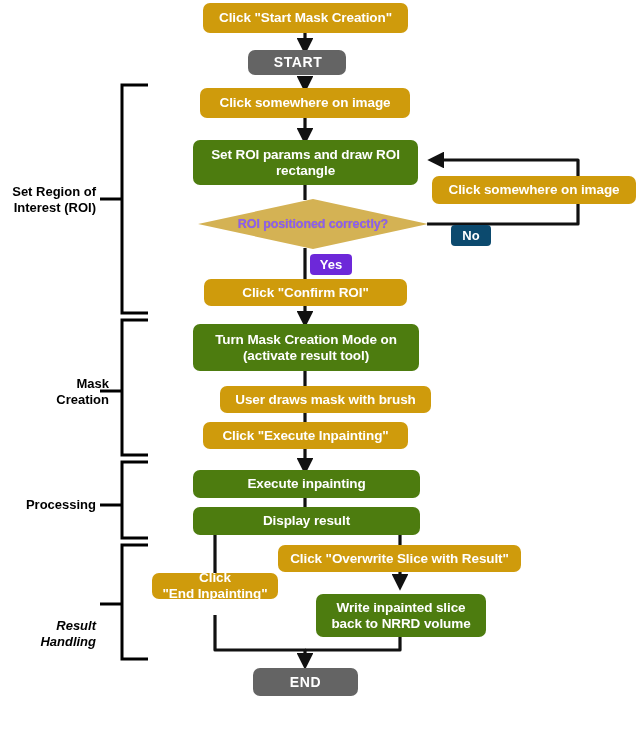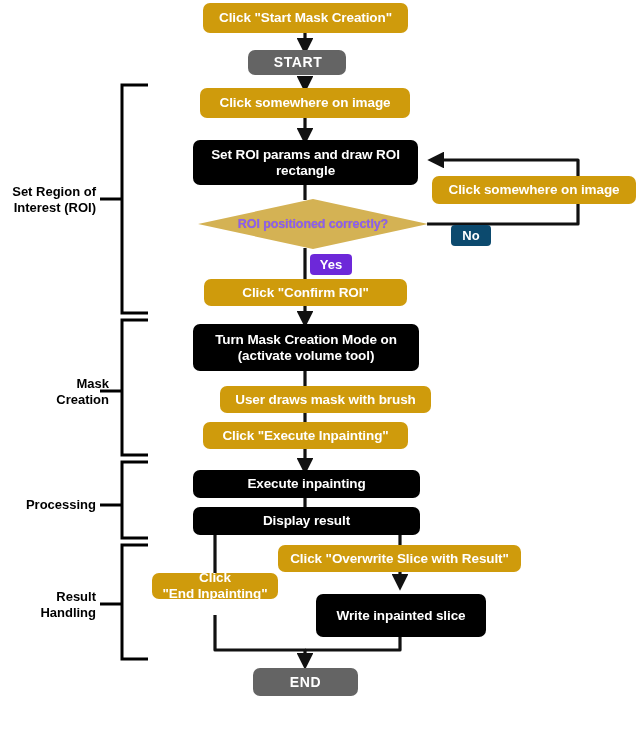--- a/index.html
+++ b/index.html
@@ -25,21 +25,21 @@
     border-radius:7px;
     color:#ffffff;
     font-weight:bold;
     font-size:13.5px;
     line-height:1.18;
     letter-spacing:-0.1px;
     padding:2px 6px;
     z-index:5;
   }
   .node.action{ background:#cf9b0c; }
-  .node.process{ background:#000000; }
+  .node.process{ background:#4d7c0f; }
   .node.terminal{ background:#646464; font-size:14px; letter-spacing:0.6px; }
 
   
   .diamond-wrap{
     position:absolute;
     z-index:5;
   }
   .diamond-shape{
     position:absolute;
     inset:0;
@@ -165,21 +165,21 @@
       <path d="M 148 545 L 122 545 L 122 659 L 148 659"></path>
       <line x1="122" y1="604" x2="100" y2="604"></line>
     </g>
   </svg>
 
   <div class="phase-label" style="left:0px;top:181px;width:96px;height:38px;">Set Region of
 Interest (ROI)</div>
   <div class="phase-label" style="left:13px;top:373px;width:96px;height:38px;">Mask
 Creation</div>
   <div class="phase-label" style="left:0px;top:493px;width:96px;height:24px;">Processing</div>
-  <div class="phase-label" style="left:0px;top:586px;width:96px;height:38px;">Result
+  <div class="phase-label" style="left:0px;top:615px;width:96px;height:38px;font-style:italic;">Result
 Handling</div>
 
   <div class="node action" style="left:203px;top:3px;width:205px;height:30px;">
     <span>Click "Start Mask Creation"</span>
   </div>
 
   <div class="node terminal" style="left:248px;top:50px;width:98px;height:25px;padding-left:8px;">
     <span>START</span>
   </div>
 
@@ -206,21 +206,21 @@
   <div class="edge-label yes" style="left:310px;top:254px;width:42px;height:21px;">Yes</div>
 
   <div class="edge-label no" style="left:451px;top:225px;width:40px;height:21px;">No</div>
 
   <div class="node action" style="left:204px;top:279px;width:203px;height:27px;">
     <span>Click "Confirm ROI"</span>
   </div>
 
   <div class="node process" style="left:193px;top:324px;width:226px;height:47px;flex-direction:column;">
     <span>Turn Mask Creation Mode on</span>
-    <span>(activate volume tool)</span>
+    <span>(activate result tool)</span>
   </div>
 
   <div class="node action" style="left:200px;top:386px;width:211px;height:27px;margin-left:20px;">
     <span>User draws mask with brush</span>
   </div>
 
   <div class="node action" style="left:203px;top:422px;width:205px;height:27px;">
     <span>Click "Execute Inpainting"</span>
   </div>
 
@@ -236,19 +236,20 @@
     <span>Click "Overwrite Slice with Result"</span>
   </div>
 
   <div class="node action" style="left:152px;top:573px;width:126px;height:26px;flex-direction:column;">
     <span>Click</span>
     <span>"End Inpainting"</span>
   </div>
 
   <div class="node process" style="left:316px;top:594px;width:170px;height:43px;flex-direction:column;">
     <span>Write inpainted slice</span>
+    <span>back to NRRD volume</span>
   </div>
 
   <div class="node terminal" style="left:253px;top:668px;width:105px;height:28px;">
     <span>END</span>
   </div>
 
 </div>
 
 </body></html>

